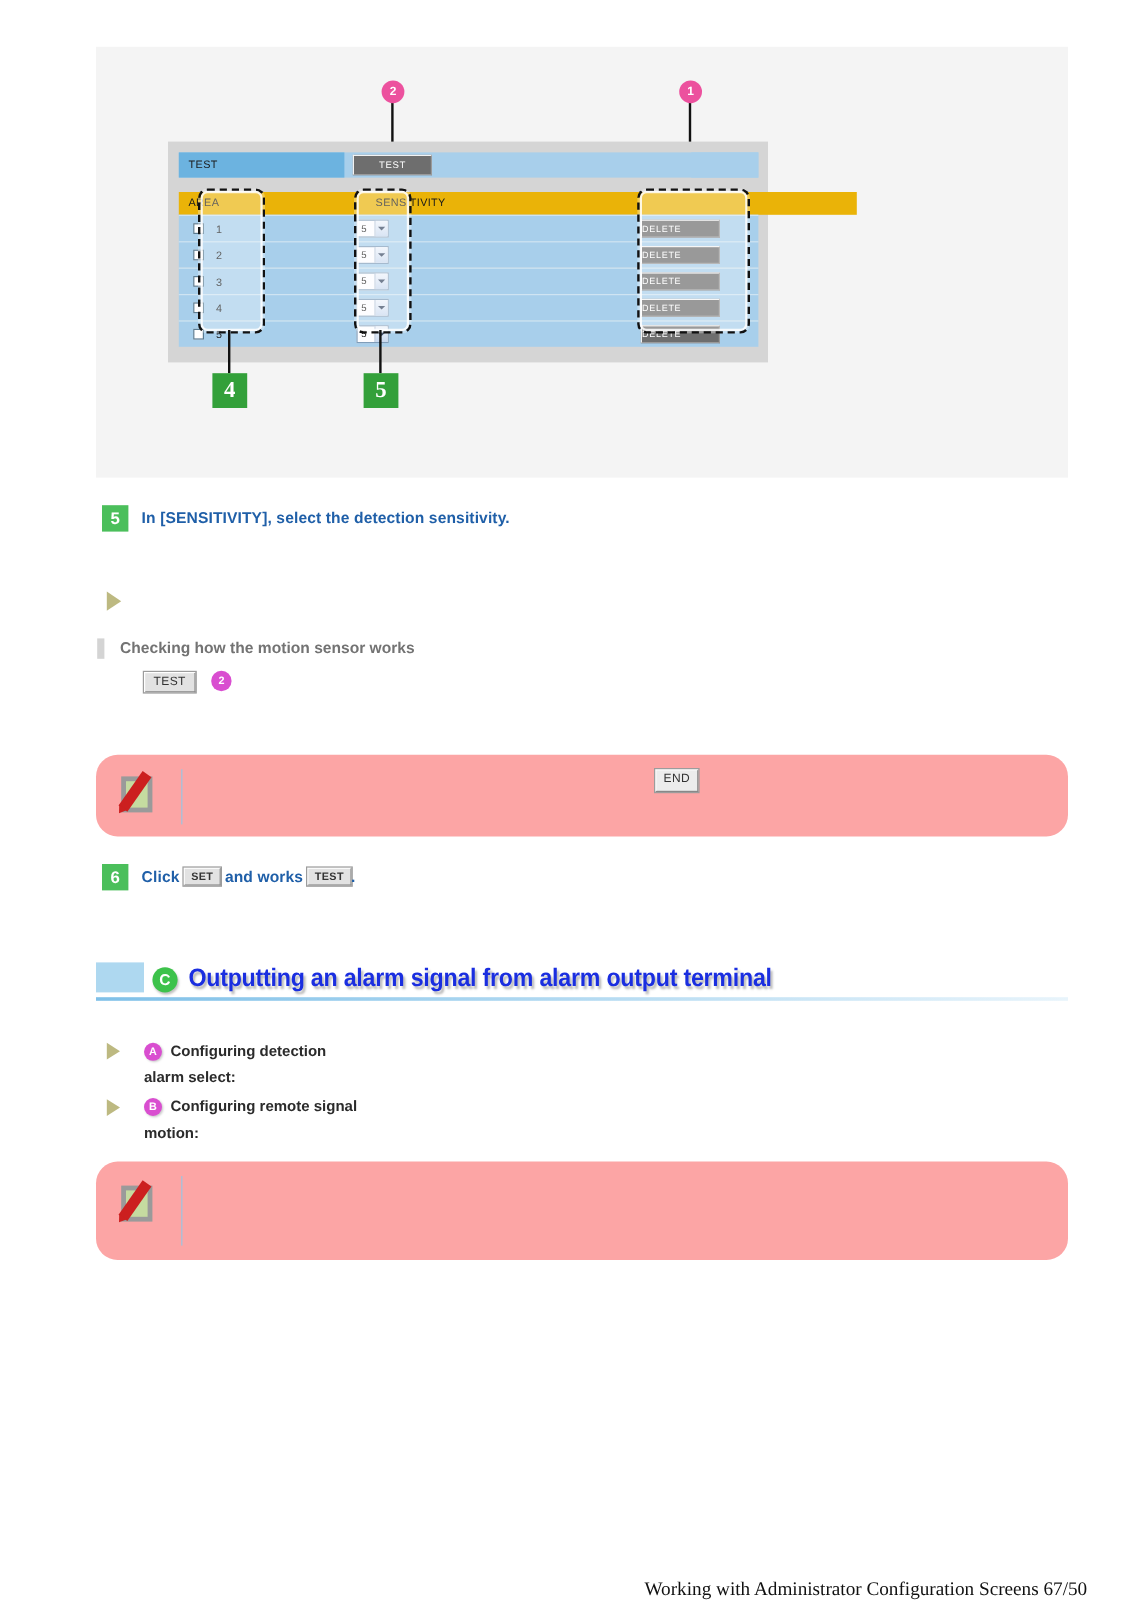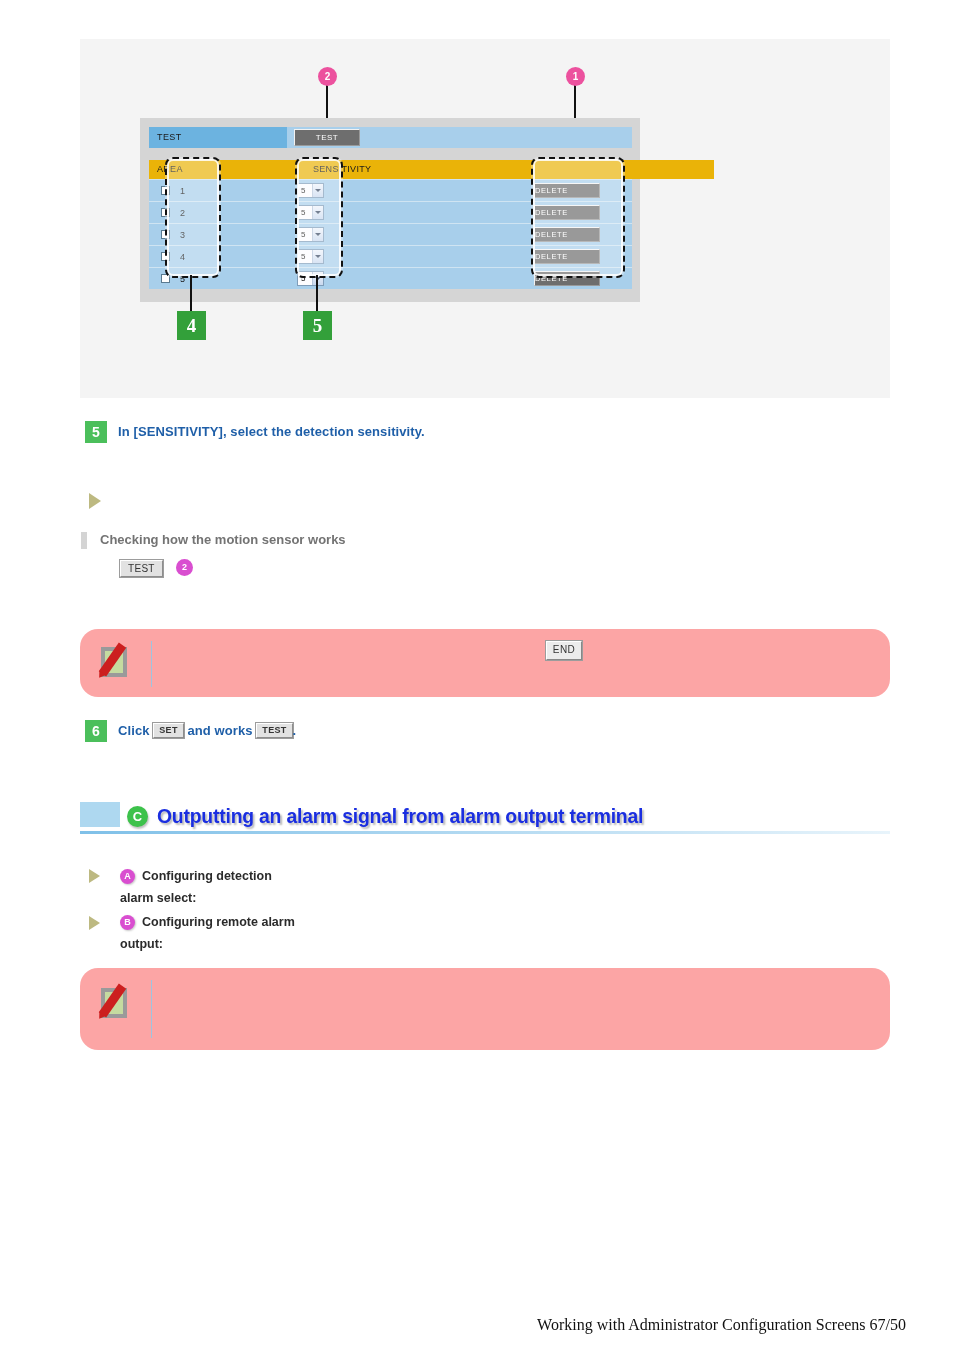--- a/index.html
+++ b/index.html
@@ -520,22 +520,22 @@
   <div class="c-title" style="left:77px; top:2px;">Outputting an alarm signal from alarm output terminal</div>
 </div>
 
 <div class="tri" style="left:89px; top:869px; border-top-width:7px; border-bottom-width:7px; border-left-width:11px;"></div>
 <div class="ab-badge" style="left:120px; top:869px;">A</div>
 <div class="ab-text" style="left:142px; top:869px;">Configuring detection</div>
 <div class="ab-text" style="left:120px; top:891px;">alarm select:</div>
 
 <div class="tri" style="left:89px; top:916px; border-top-width:7px; border-bottom-width:7px; border-left-width:11px;"></div>
 <div class="ab-badge" style="left:120px; top:915px;">B</div>
-<div class="ab-text" style="left:142px; top:915px;">Configuring remote alarm</div>
-<div class="ab-text" style="left:120px; top:937px;">output:</div>
+<div class="ab-text" style="left:142px; top:915px;">Configuring remote signal</div>
+<div class="ab-text" style="left:120px; top:937px;">motion:</div>
 
 <div class="notebox" style="left:80px; top:968px; width:810px; height:82px;">
   <div class="note-icon" style="left:19px; top:16px;">
     <div class="plate"></div>
     <div class="paper"></div>
     <div class="pencil"></div>
   </div>
   <div class="note-divider" style="left:71px; top:12px; height:58px;"></div>
 </div>
 

